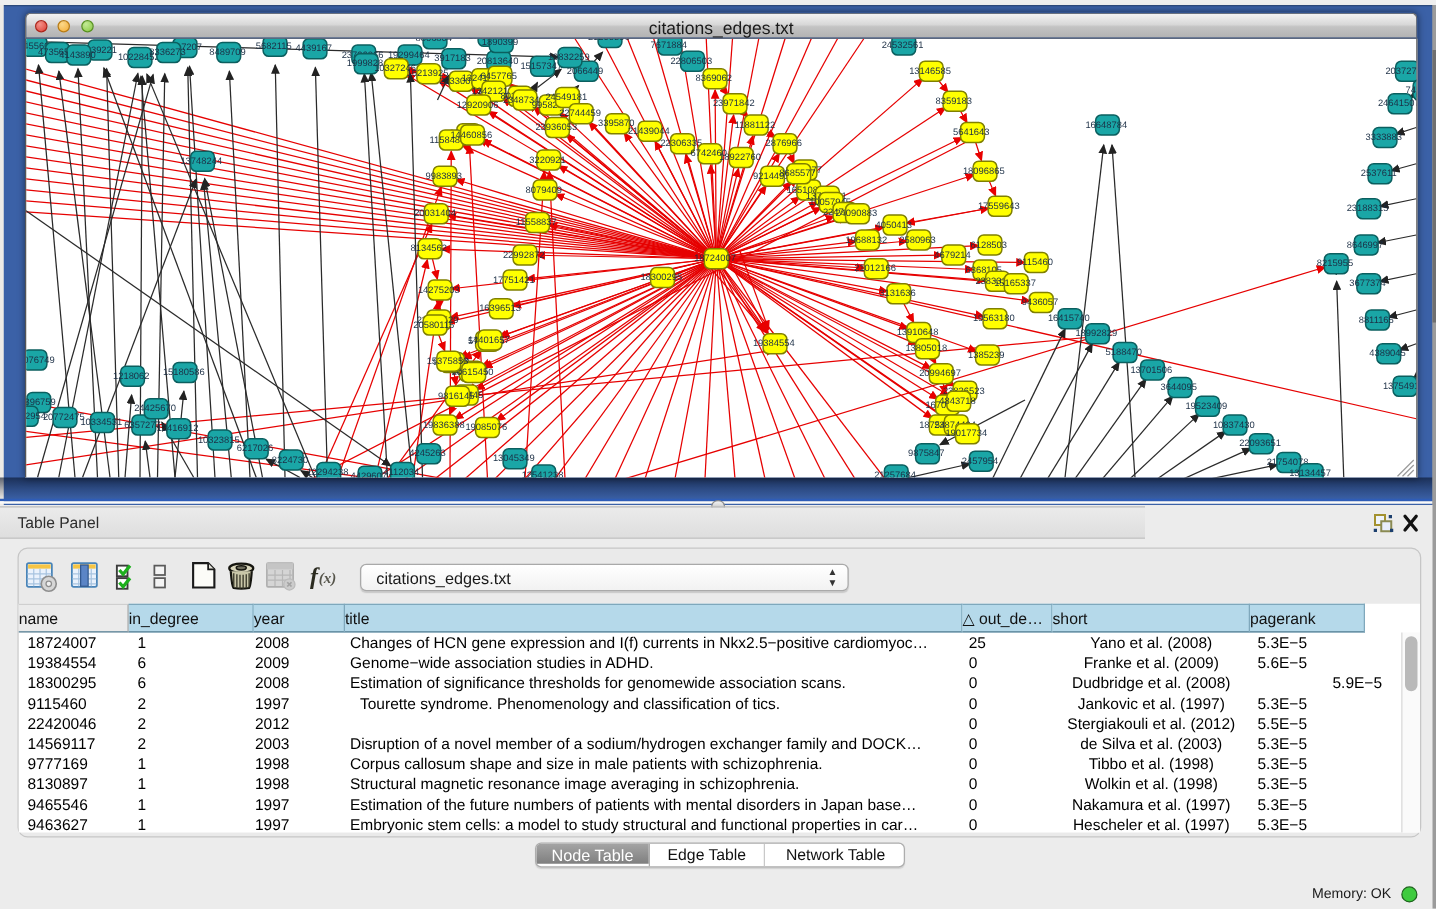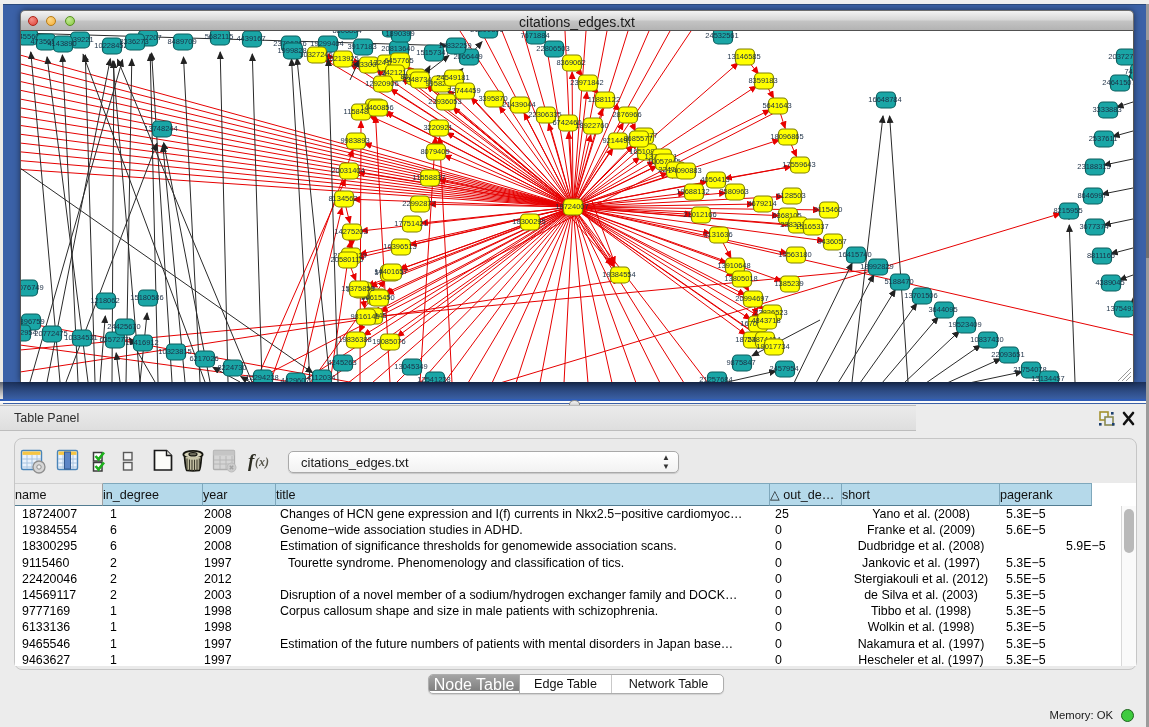--- a/index.html
+++ b/index.html
@@ -759,50 +759,52 @@
 <div class="trow" style="top:603.2px">
     <span style="left:22px">9777169</span>
     <span style="left:110px">1</span>
     <span style="left:204px">1998</span>
     <span style="left:280px">Corpus callosum shape and size in male patients with schizophrenia.</span>
     <span style="left:775px">0</span>
     <span style="left:921px;transform:translateX(-50%)">Tibbo et al. (1998)</span>
     <span style="left:1006px">5.3E−5</span>
   </div>
 <div class="trow" style="top:619.4px">
-    <span style="left:22px">6133136</span>
+    <span style="left:22px">8130897</span>
     <span style="left:110px">1</span>
     <span style="left:204px">1998</span>
+    <span style="left:280px">Structural magnetic resonance image averaging in schizophrenia.</span>
     <span style="left:775px">0</span>
     <span style="left:921px;transform:translateX(-50%)">Wolkin et al. (1998)</span>
     <span style="left:1006px">5.3E−5</span>
   </div>
 <div class="trow" style="top:635.6px">
     <span style="left:22px">9465546</span>
     <span style="left:110px">1</span>
     <span style="left:204px">1997</span>
     <span style="left:280px">Estimation of the future numbers of patients with mental disorders in Japan base…</span>
     <span style="left:775px">0</span>
     <span style="left:921px;transform:translateX(-50%)">Nakamura et al. (1997)</span>
     <span style="left:1006px">5.3E−5</span>
   </div>
 <div class="trow" style="top:651.8px">
     <span style="left:22px">9463627</span>
     <span style="left:110px">1</span>
     <span style="left:204px">1997</span>
+    <span style="left:280px">Embryonic stem cells: a model to study structural and functional properties in car…</span>
     <span style="left:775px">0</span>
     <span style="left:921px;transform:translateX(-50%)">Hescheler et al. (1997)</span>
     <span style="left:1006px">5.3E−5</span>
   </div>
 
 <div style="position:absolute;left:1121px;top:506px;width:15px;height:160px;background:#fafafa;border-left:1px solid #d9d9d9"></div>
 <div style="position:absolute;left:1123.5px;top:509px;width:10px;height:44px;background:#b9b9b9;border-radius:5px"></div>
 
 <div style="position:absolute;left:428px;top:674px;width:296px;height:20px;border:1px solid #adadad;border-radius:5px;background:#fff;overflow:hidden;box-shadow:0 1px 1px rgba(0,0,0,.12)">
-  <div style="position:absolute;left:0;top:0;width:90px;height:16px;background:linear-gradient(180deg,#a4a4a4,#7f7f7f);color:#fff;text-align:center;line-height:19px;font-size:16px">Node Table</div>
+  <div style="position:absolute;left:0;top:0;width:90px;height:16px;background:linear-gradient(180deg,#a4a4a4,#7f7f7f);color:#fff;text-align:center;line-height:19px;font-size:13px">Node Table</div>
   <div style="position:absolute;left:90px;top:0;width:92px;height:20px;border-left:1px solid #adadad;color:#111;text-align:center;line-height:19px;font-size:12.6px">Edge Table</div>
   <div style="position:absolute;left:182px;top:0;width:114px;height:20px;border-left:1px solid #c9c9c9;color:#111;text-align:center;line-height:19px;font-size:12.6px">Network Table</div>
 </div>
 
 <div style="position:absolute;right:36px;top:709px;font-size:11.3px;color:#1a1a1a">Memory: OK</div>
 <div style="position:absolute;left:1121px;top:709px;width:13px;height:13px;border-radius:50%;background:#3ecb3e;border:1.5px solid #1e641e"></div>
 <div style="position:absolute;left:1146px;top:4px;width:3px;height:723px;background:#9b9b9b"></div>
 <div style="position:absolute;left:1146px;top:40px;width:3px;height:218px;background:#6f6f6f"></div>
 
 </body></html>

